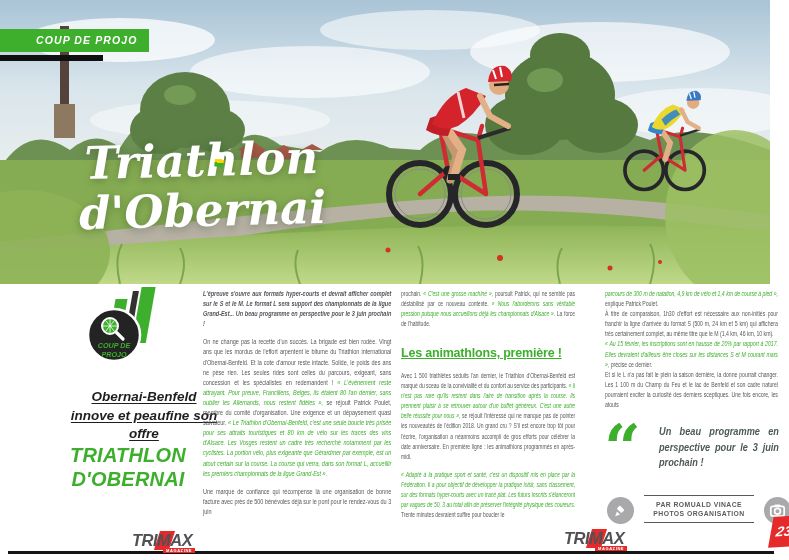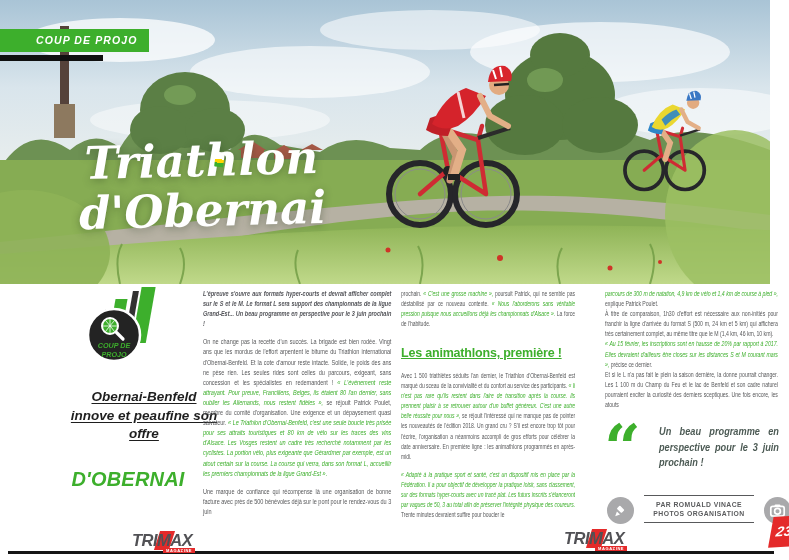--- a/index.html
+++ b/index.html
@@ -229,21 +229,21 @@
     <circle cx="34" cy="41" r="8" fill="#3daf2c" stroke="#ffffff" stroke-width="2"></circle>
     <path d="M34,33.5 v15 M26.8,41 h14.4 M29.5,35.5 q4.5,5 9,11 M38.5,35.5 q-4.5,5 -9,11" stroke="#ffffff" stroke-width="0.8" fill="none"></path>
     <line x1="40.5" y1="47.5" x2="47" y2="54" stroke="#ffffff" stroke-width="3.2" stroke-linecap="round"></line>
   </g>
   <text x="38" y="63" text-anchor="middle" font-family="Liberation Sans, sans-serif" font-style="italic" font-weight="800" font-size="7.2" fill="#3daf2c">COUP DE</text>
   <text x="38" y="71.5" text-anchor="middle" font-family="Liberation Sans, sans-serif" font-style="italic" font-weight="800" font-size="7.2" fill="#3daf2c">PROJO</text>
 </svg>
 
 <h2 class="headline">Obernai-Benfeld innove et peaufine son offre</h2>
 
-<h2 class="event-title"><br><span>D'OBERNAI</span></h2>
+<h2 class="event-title"><span>TRIATHLON</span><br><span>D'OBERNAI</span></h2>
 
 <div id="col1" class="cond body-text">
   <div class="intro">
     <p>L'épreuve s'ouvre aux formats hyper-courts et devrait afficher complet sur le S et le M. Le format L sera support des championnats de la ligue Grand-Est... Un beau programme en perspective pour le 3 juin prochain !</p>
   </div>
   <p><span class="run-n">On ne change pas la recette d'un succès. La brigade est bien rodée. Vingt ans que les mordus de l'effort arpentent le bitume du Triathlon international d'Obernai-Benfeld. Et la cote d'amour reste intacte. Solide, le poids des ans ne pèse rien. Les seules rides sont celles du parcours, exigeant, sans concession et les spécialistes en redemandent ! </span><span class="run-g">« L'événement reste attrayant. Pour preuve, Franciliens, Belges, ils étaient 80 l'an dernier, sans oublier les Allemands, nous restent fidèles », </span><span class="run-n">se réjouit Patrick Poulet, membre du comité d'organisation. Une exigence et un dépaysement quasi salvateur. </span><span class="run-g">« Le Triathlon d'Obernai-Benfeld, c'est une seule boucle très prisée pour ses attraits touristiques et 80 km de vélo sur les traces des vins d'Alsace. Les Vosges restent un cadre très recherché notamment par les cyclistes. La portion vélo, plus exigeante que Gérardmer par exemple, est un atout certain sur la course. La course qui verra, dans son format L, accueillir les premiers championnats de la ligue Grand-Est ».</span></p>
   <p><span class="run-n">Une marque de confiance qui récompense là une organisation de bonne facture avec près de 500 bénévoles déjà sur le pont pour le rendez-vous du 3 juin</span></p>
 </div>
 
 <div id="colA1" class="cond body-text">

